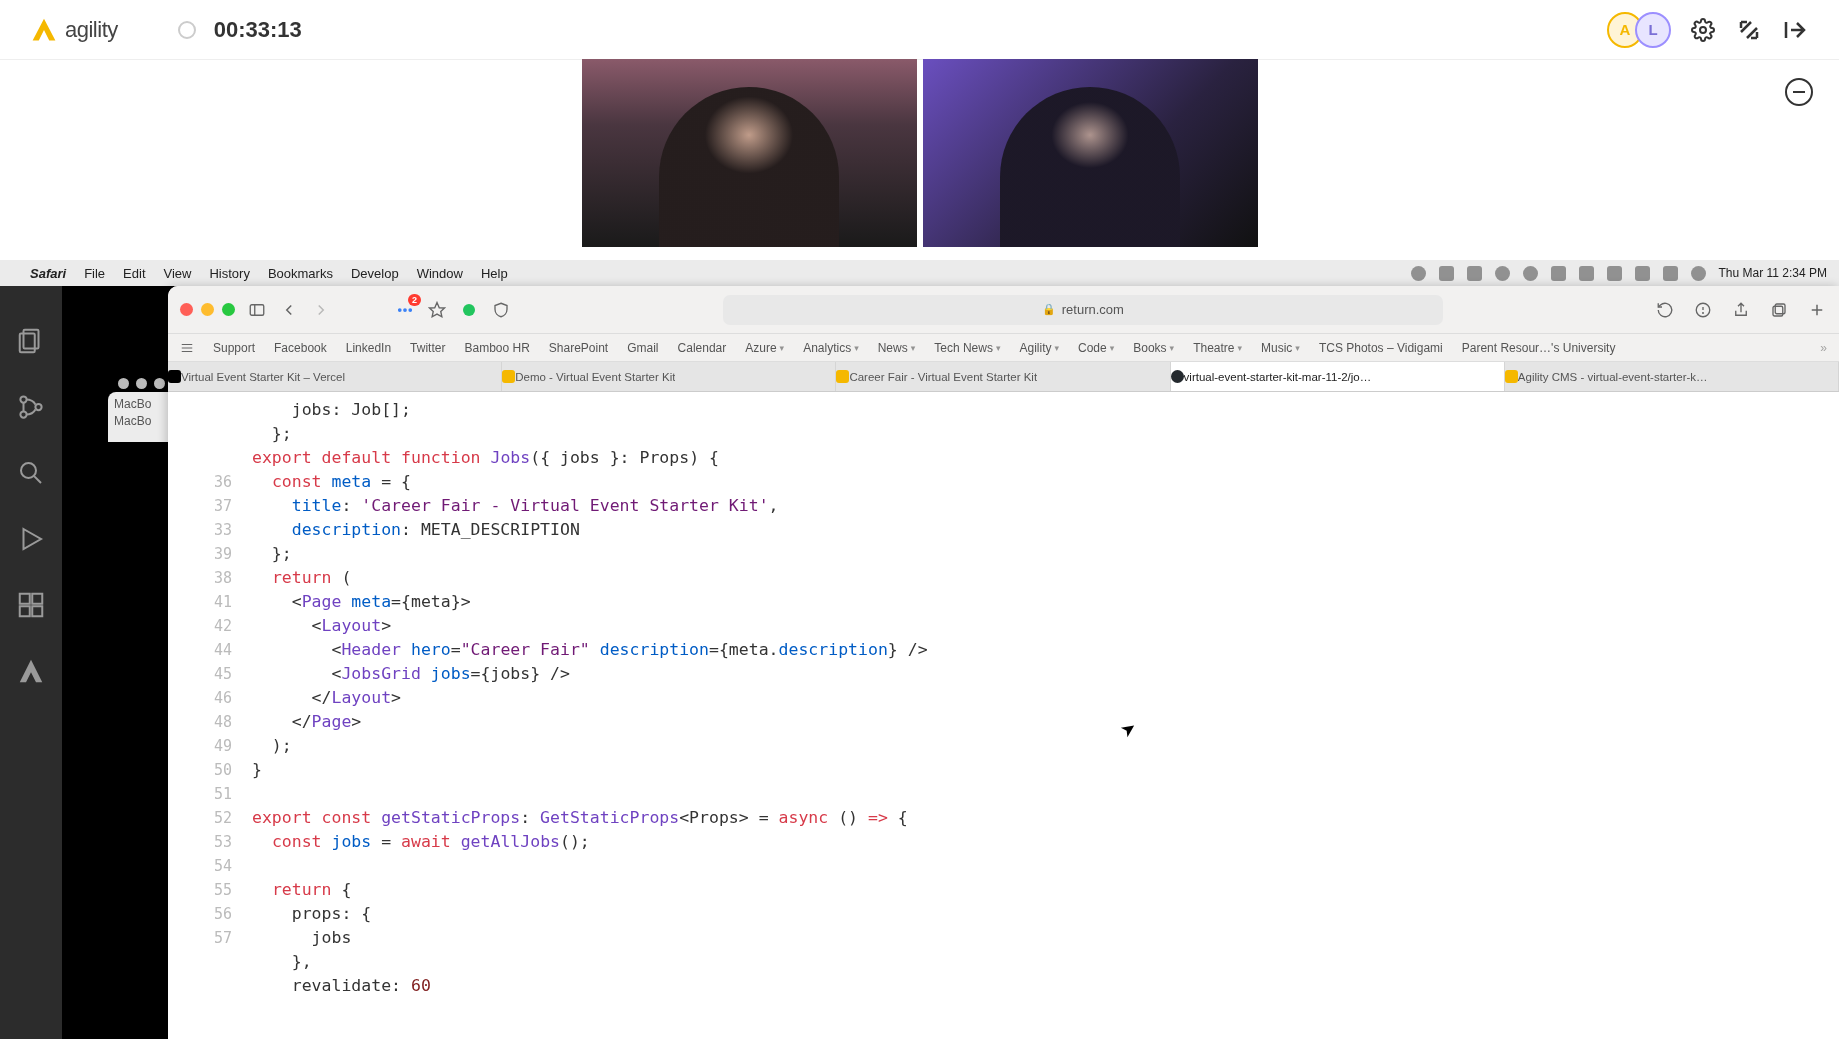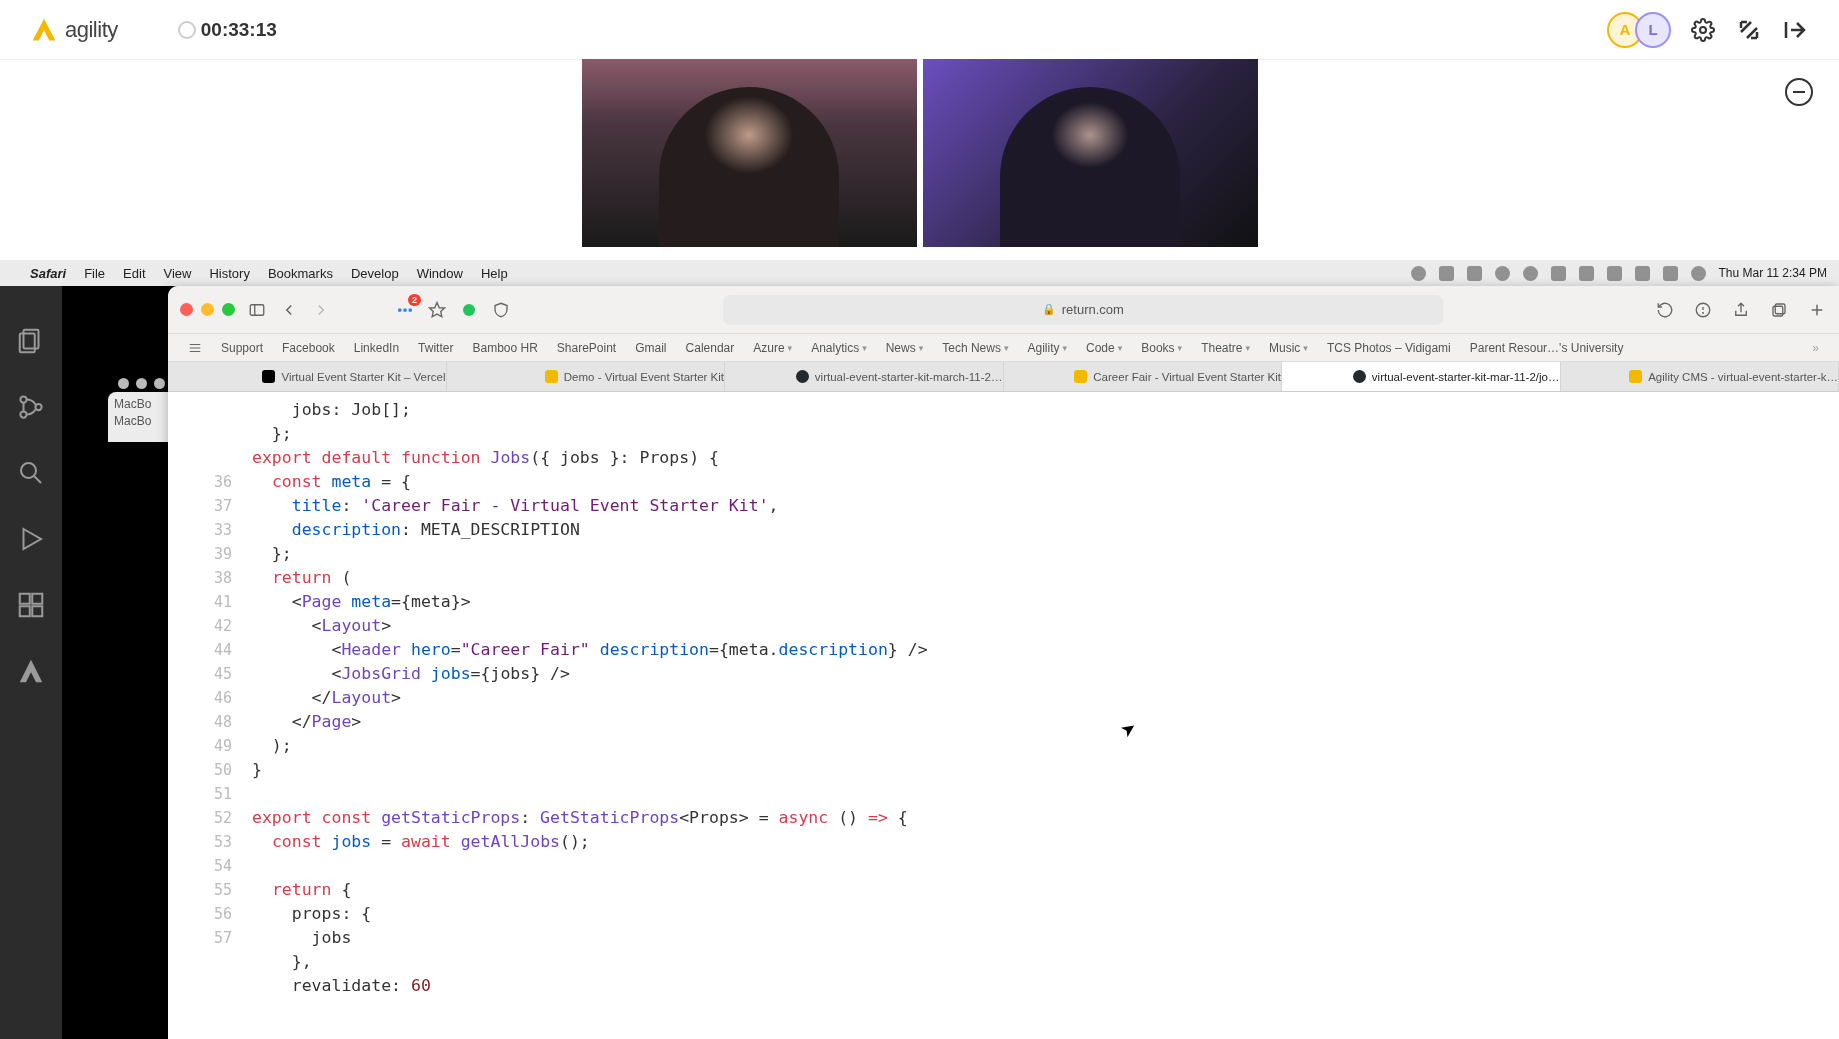--- a/index.html
+++ b/index.html
@@ -4,21 +4,21 @@
 <style>
 * { margin: 0; padding: 0; box-sizing: border-box; }
 body { font-family: -apple-system, BlinkMacSystemFont, "Segoe UI", Arial, sans-serif; background: #fff; width: 1839px; height: 1039px; overflow: hidden; position: relative; }
 
 
 .app-bar { height: 60px; display: flex; align-items: center; padding: 0 30px; border-bottom: 1px solid #eee; }
 .logo { display: flex; align-items: center; gap: 7px; }
 .logo-mark { width: 28px; height: 28px; }
 .logo-text { font-size: 22px; font-weight: 500; color: #444; letter-spacing: -0.5px; }
 .rec-dot { width: 18px; height: 18px; border-radius: 50%; border: 2px solid #ccc; margin-left: 60px; }
-.timer { margin-left: 5px; font-size: 19px; font-weight: 600; color: #333; font-variant-numeric: tabular-nums; }
+.timer { margin-left: 18px; font-size: 22px; font-weight: 600; color: #333; font-variant-numeric: tabular-nums; }
 .app-bar-right { margin-left: auto; display: flex; align-items: center; gap: 18px; }
 .avatar-stack { display: flex; }
 .avatar { width: 36px; height: 36px; border-radius: 50%; display: flex; align-items: center; justify-content: center; font-size: 15px; font-weight: 600; }
 .avatar:nth-child(2) { margin-left: -8px; }
 .avatar.a1 { background: #fff4d6; border: 2px solid #f5b800; color: #f5b800; }
 .avatar.a2 { background: #e8e5ff; border: 2px solid #9c8fff; color: #7a6fd6; }
 .icon-btn { width: 28px; height: 28px; display: flex; align-items: center; justify-content: center; cursor: pointer; color: #333; }
 .icon-btn svg { width: 24px; height: 24px; }
 
 
@@ -63,26 +63,26 @@
 .traffic .y { background: #febc2e; }
 .traffic .g { background: #28c840; }
 .tb-icon { width: 20px; height: 20px; color: #666; display: flex; align-items: center; justify-content: center; }
 .tb-icon svg { width: 18px; height: 18px; }
 .pill-badge { position: relative; }
 .pill-badge .badge { position: absolute; top: -6px; right: -6px; background: #ff3b30; color: #fff; font-size: 9px; border-radius: 8px; padding: 1px 4px; font-weight: 700; }
 .addr { flex: 1; max-width: 720px; margin: 0 auto; height: 30px; background: #e8e8e8; border-radius: 7px; display: flex; align-items: center; justify-content: center; gap: 6px; font-size: 13px; color: #555; }
 .addr .lock { font-size: 11px; }
 .tb-right { display: flex; gap: 18px; align-items: center; }
 
-.bookmarks-bar { height: 28px; background: #f2f1f0; border-bottom: 1px solid #ddd; display: flex; align-items: center; padding: 0 20px; gap: 19px; font-size: 12px; color: #555; overflow: hidden; }
+.bookmarks-bar { height: 28px; background: #f2f1f0; border-bottom: 1px solid #ddd; display: flex; align-items: center; padding: 0 12px; gap: 19px; font-size: 12px; color: #555; overflow: hidden; }
 .bm-item { white-space: nowrap; display: flex; align-items: center; gap: 3px; }
 .bm-item .dd { font-size: 9px; opacity: 0.6; }
 
 .tabs-bar { height: 30px; background: #ececec; border-bottom: 1px solid #ccc; display: flex; align-items: stretch; font-size: 11.5px; color: #555; }
-.tab { flex: 1; border-right: 1px solid #d5d5d5; display: flex; align-items: center; justify-content: flex-end; gap: 6px; padding: 0 0; overflow: hidden; white-space: nowrap; background: #e5e5e5; }
+.tab { flex: 1; border-right: 1px solid #d5d5d5; display: flex; align-items: center; justify-content: flex-start; padding: 0 0; overflow: hidden; white-space: nowrap; background: #e5e5e5; }
 .tab.active { background: #fff; color: #222; }
 .tab .favicon { width: 13px; height: 13px; border-radius: 3px; background: #333; flex-shrink: 0; }
 .tab .favicon.gh { background: #24292e; border-radius: 50%; }
 .tab .favicon.ag { background: #f5b800; }
 .tab .favicon.vc { background: #000; }
 
 
 .code-area { background: #fff; height: calc(100% - 106px); overflow: hidden; position: relative; padding-left: 24px; }
 .code-content { padding: 6px 0 0 0; font-family: "SF Mono", Menlo, Consolas, monospace; font-size: 16.5px; line-height: 24px; color: #333; }
 .code-line { display: flex; }
@@ -316,24 +316,20 @@
     <div class="tabs-bar" id="tabs-host">
         <div class="tab">
           <span class="favicon vc"></span>
           <span style="overflow: hidden; text-overflow: ellipsis;">Virtual Event Starter Kit – Vercel</span>
         </div>
         <div class="tab">
           <span class="favicon ag"></span>
           <span style="overflow: hidden; text-overflow: ellipsis;">Demo - Virtual Event Starter Kit</span>
         </div>
         <div class="tab">
-          <span class="favicon gh"></span>
-          <span style="overflow: hidden; text-overflow: ellipsis;">virtual-event-starter-kit-march-11-2…</span>
-        </div>
-        <div class="tab">
           <span class="favicon ag"></span>
           <span style="overflow: hidden; text-overflow: ellipsis;">Career Fair - Virtual Event Starter Kit</span>
         </div>
         <div class="tab active">
           <span class="favicon gh"></span>
           <span style="overflow: hidden; text-overflow: ellipsis;">virtual-event-starter-kit-mar-11-2/jo…</span>
         </div>
         <div class="tab">
           <span class="favicon ag"></span>
           <span style="overflow: hidden; text-overflow: ellipsis;">Agility CMS - virtual-event-starter-k…</span>

